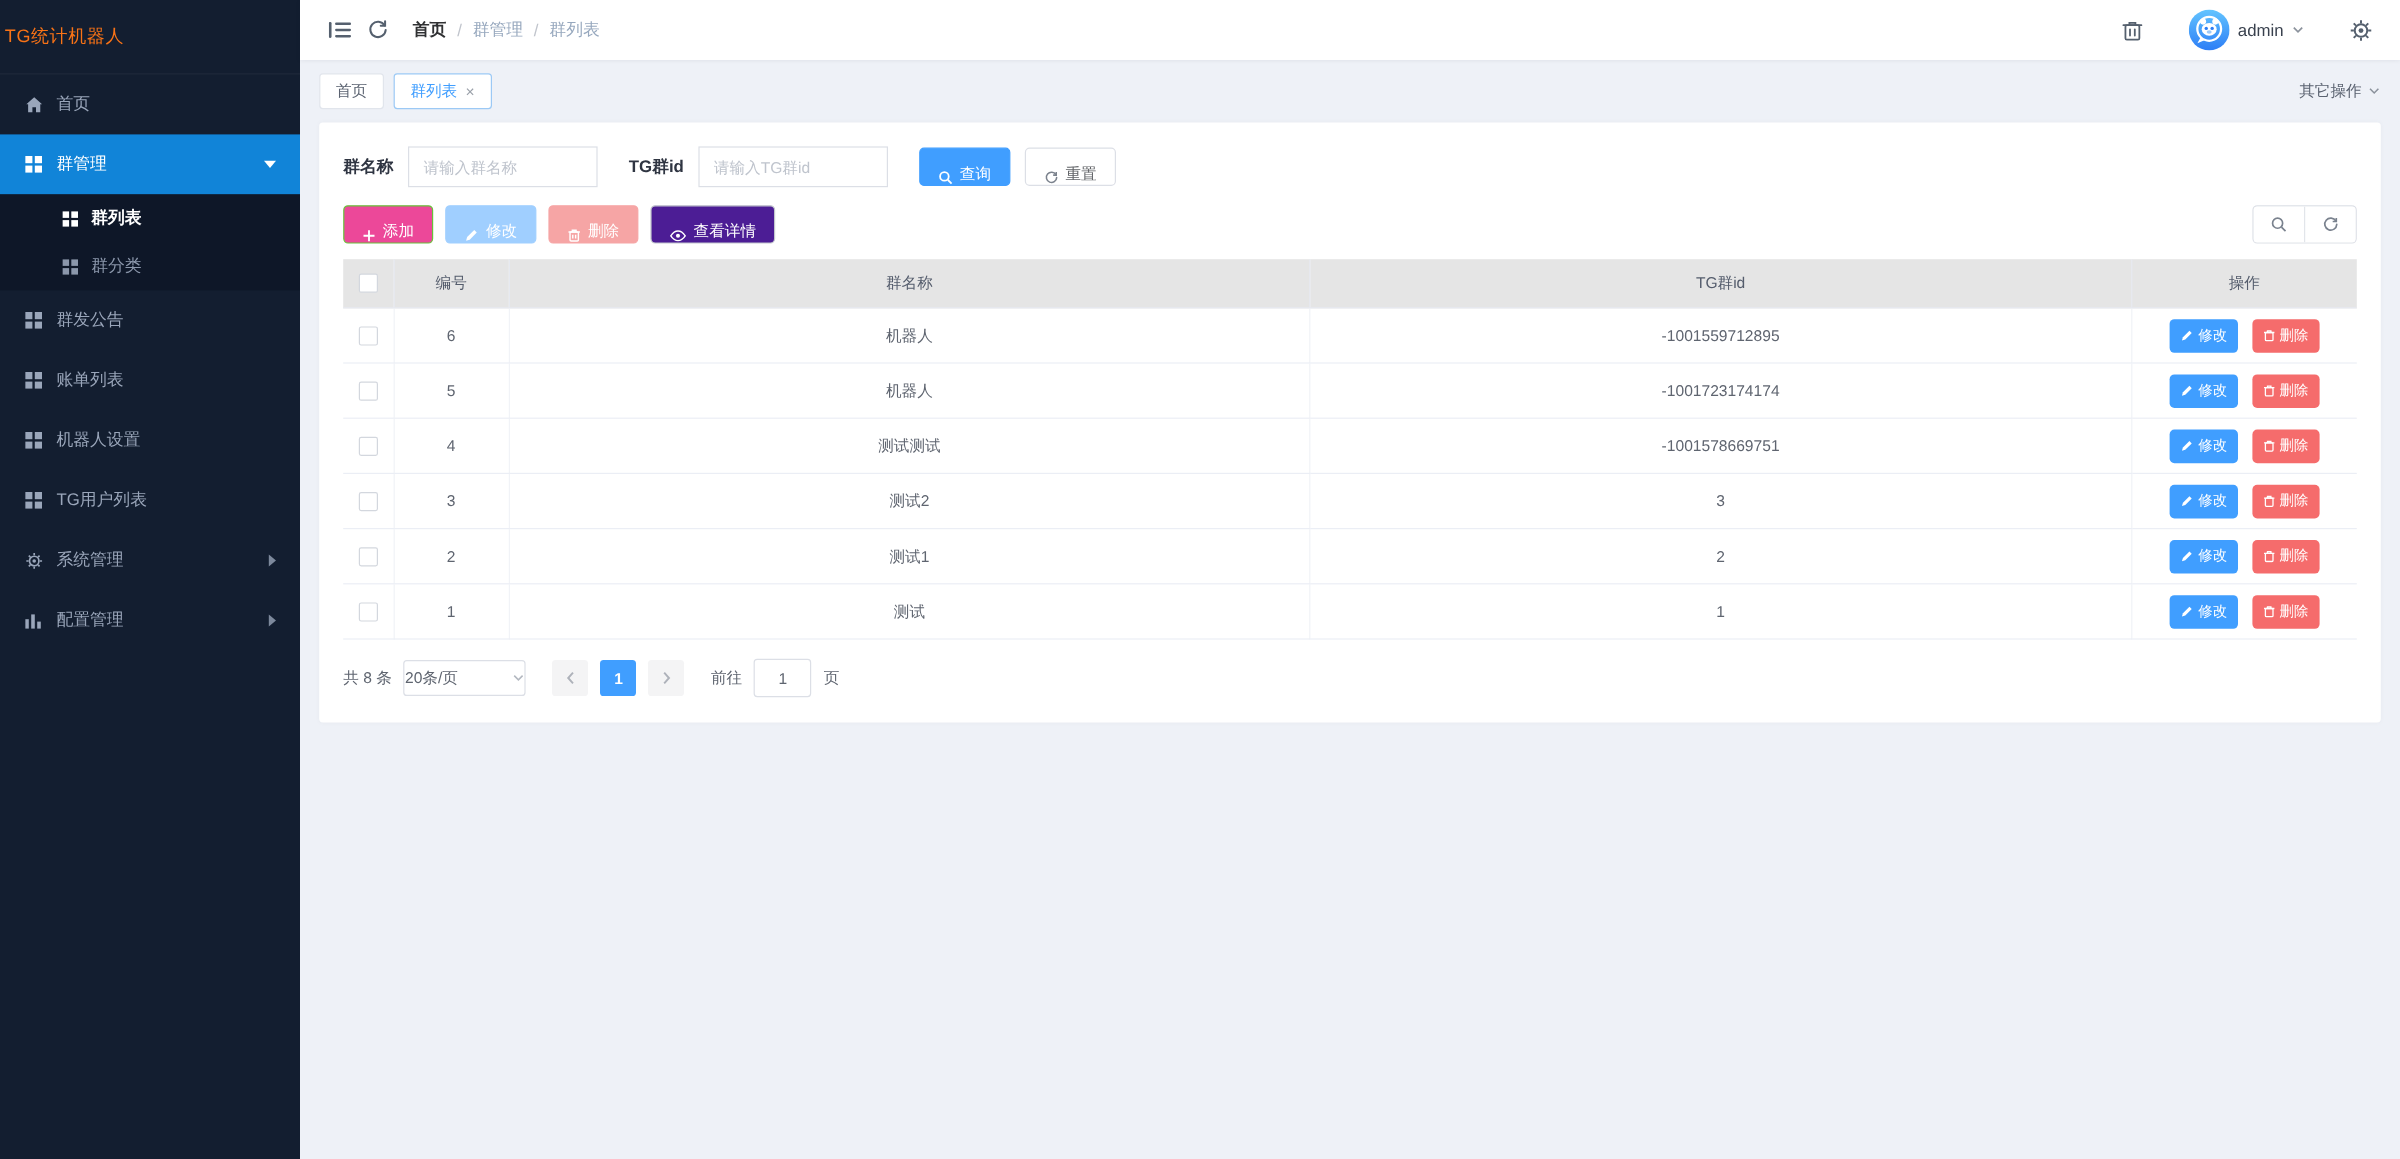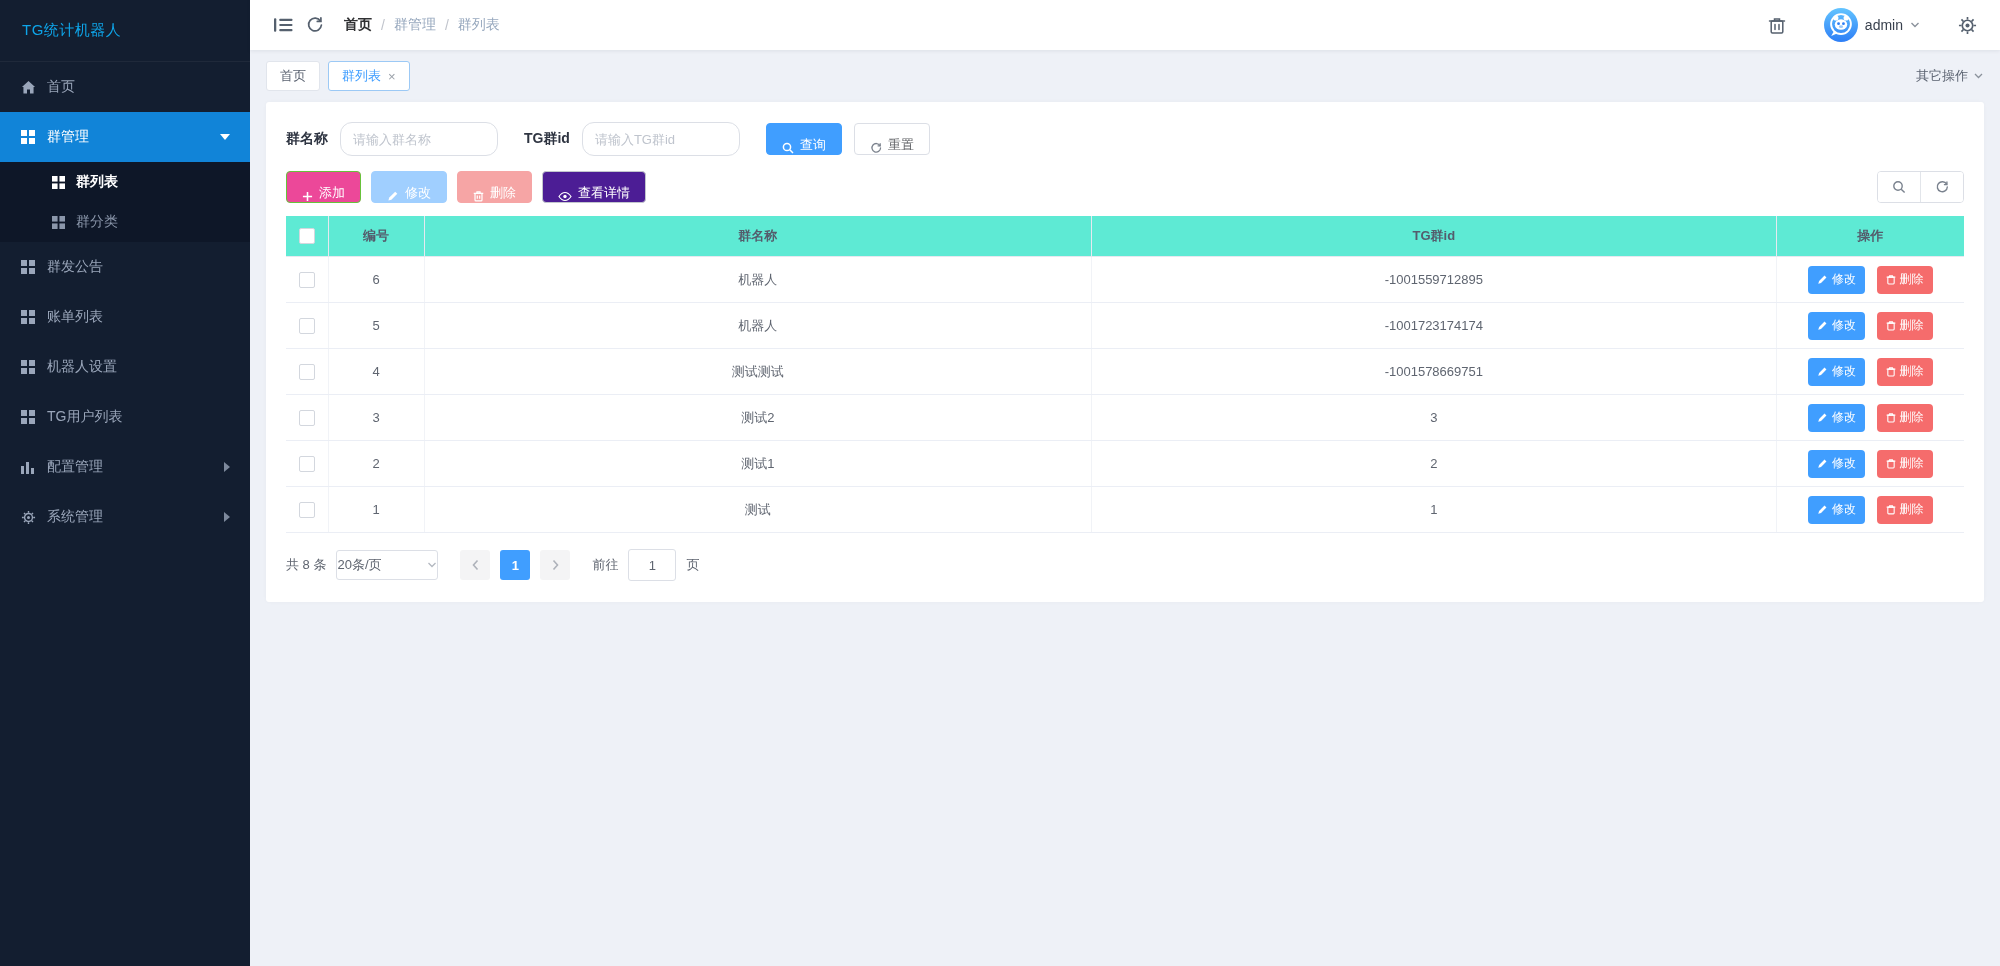--- a/index.html
+++ b/index.html
@@ -3,21 +3,21 @@
 <meta charset="utf-8">
 <style>
   html,body{margin:0;padding:0}
   body{
     width:2000px;height:966px;overflow:hidden;display:flex;
     font-family:"Liberation Sans","DejaVu Sans",sans-serif;
     background:#eef1f7;color:#606266;
   }
   
   .sidebar{width:250px;min-width:250px;height:966px;background:#131e30;display:flex;flex-direction:column}
-  .logo{height:62px;display:flex;align-items:center;padding:0 22px;color:#0ea5e9;font-size:15px;letter-spacing:.5px;border-bottom:1px solid rgba(255,255,255,.05);box-sizing:border-box}
+  .logo{height:62px;display:flex;align-items:center;padding:0 4px;color:#f97316;font-size:15px;letter-spacing:.5px;border-bottom:1px solid rgba(255,255,255,.05);box-sizing:border-box}
   .menu{flex:1}
   .menu-item{height:50px;display:flex;align-items:center;padding:0 20px;font-size:14px;color:#9aa6ba;cursor:pointer;gap:11px}
   .menu-item.active-parent{background:#1184d8;color:#fff}
   .submenu{background:#0e1728}
   .sub-item{height:40px;display:flex;align-items:center;padding-left:50px;font-size:14px;color:#8b97ab;gap:10px;cursor:pointer}
   .sub-item.current{color:#ffffff;font-weight:bold}
   .s-icon{display:inline-flex;width:16px;justify-content:center}
   .tri-down{width:0;height:0;border-left:5px solid transparent;border-right:5px solid transparent;border-top:6px solid #fff;margin-left:auto}
   .tri-right{width:0;height:0;border-top:5px solid transparent;border-bottom:5px solid transparent;border-left:6px solid #7d8.9;border-left:6px solid #7d899c;margin-left:auto}
   
@@ -36,36 +36,36 @@
   .tab{height:30px;display:flex;align-items:center;gap:7px;padding:0 13px;background:#fff;border:1px solid #e1e5ec;border-radius:3px;font-size:13px;color:#5a6270;cursor:pointer;box-sizing:border-box}
   .tab.active{border-color:#9cc9f5;color:#409eff}
   .tab .x{color:#9aa0a9;font-size:13px;line-height:1}
   .more{margin-left:auto;display:flex;align-items:center;gap:5px;font-size:13px;color:#5a6270;cursor:pointer}
   
   .content{padding:0 16px;flex:1}
   .card{background:#fff;height:500px;border-radius:3px;padding:20px;box-sizing:border-box;box-shadow:0 0 4px rgba(0,0,0,.03)}
   
   .filters{display:flex;align-items:center;gap:12px;font-size:14px;color:#303133}
   .filters label{font-weight:bold;color:#2f3542;font-size:14px}
-  .txt{width:158px;height:34px;border:1px solid #dcdfe6;border-radius:12px;padding:0 12px;font-size:13px;color:#a16207;outline:none;box-sizing:border-box}
+  .txt{width:158px;height:34px;border:1px solid #dcdfe6;border-radius:0;padding:0 12px;font-size:13px;color:#a16207;outline:none;box-sizing:border-box}
   .txt::placeholder{color:#bfc4cd}
   .btn{display:inline-flex;align-items:flex-end;gap:6px;height:32px;padding:0 15px;border:1px solid transparent;border-radius:4px;font-size:13px;cursor:pointer;background:#fff;box-sizing:border-box}
   .btn-primary{background:#409eff;border-color:#409eff;color:#fff}
   .btn-plain{border-color:#dcdfe6;color:#606266}
   .btn-success{background:#ec4899;border-color:#67c23a;color:#fff}
   .btn-dis-blue{background:#a0cfff;border-color:#a0cfff;color:#fff;cursor:not-allowed}
   .btn-dis-red{background:#f6a5a5;border-color:#f6a5a5;color:#fff;cursor:not-allowed}
   .btn-dis-gray{background:#4c1d95;border-color:#c2c6cd;color:#fff;cursor:not-allowed}
   .toolbar{margin-top:15px;display:flex;align-items:center;gap:10px}
   .mini-group{margin-left:auto;display:flex;border:1px solid #dcdfe6;border-radius:4px;overflow:hidden}
   .mini-btn{width:42px;height:30px;display:flex;align-items:center;justify-content:center;background:#fff;color:#7a828e;cursor:pointer}
   .mini-btn + .mini-btn{border-left:1px solid #e2e5ea}
   
   table.grid{margin-top:13px;width:100%;border-collapse:collapse;font-size:13px;table-layout:fixed}
-  .grid th{background:#5eead4;height:38px;font-weight:bold;color:#545c6c;border-bottom:1px solid #e6e9f0;border-right:1px solid #e6e9f0}
+  .grid th{background:#e5e5e5;height:38px;font-weight:normal;color:#545c6c;border-bottom:1px solid #e6e9f0;border-right:1px solid #e6e9f0}
   .grid th:last-child{border-right:none}
   .grid td{height:43px;text-align:center;color:#5f6570;border-bottom:1px solid #ebeef5;border-right:1px solid #f1f3f7}
   .grid td:last-child{border-right:none}
   .chk{width:14px;height:14px;border:1px solid #d3d7de;border-radius:2px;background:#fff;display:inline-block;cursor:pointer;vertical-align:middle}
   .row-btn{display:inline-flex;align-items:center;gap:4px;height:28px;padding:0 9px;border-radius:4px;font-size:12px;color:#fff;cursor:pointer;border:none}
   .rb-edit{background:#409eff}
   .rb-del{background:#f56c6c;margin-left:8px}
   
   .pagebar{margin-top:16px;display:flex;align-items:center;gap:10px;font-size:13px;color:#5f6570}
   .psel{width:102px;height:30px;border:1px solid #dcdfe6;border-radius:3px;display:flex;align-items:center;justify-content:space-between;gap:10px;color:#5f6570;cursor:pointer;box-sizing:border-box}
@@ -172,39 +172,39 @@
             <rect x="8" y="0" width="6" height="6"></rect>
             <rect x="0" y="8" width="6" height="6"></rect>
             <rect x="8" y="8" width="6" height="6"></rect>
           </svg>
       </span>
       <span>TG用户列表</span>
     </div>
 
     <div class="menu-item">
       <span class="s-icon">
+        <svg width="15" height="15" viewBox="0 0 16 16" fill="none" stroke="currentColor" stroke-width="1.5">
+            <circle cx="8" cy="8" r="4.2"></circle>
+            <circle cx="8" cy="8" r="1.6" fill="currentColor" stroke="none"></circle>
+            <path d="M8 1v2M8 13v2M1 8h2M13 8h2M3.2 3.2l1.4 1.4M11.4 11.4l1.4 1.4M3.2 12.8l1.4-1.4M11.4 4.6l1.4-1.4"></path>
+          </svg>
+      </span>
+      <span>系统管理</span>
+      <span class="tri-right"></span>
+    </div>
+
+    <div class="menu-item">
+      <span class="s-icon">
         <svg width="14" height="14" viewBox="0 0 14 14" fill="currentColor">
             <rect x="0" y="6" width="3" height="8"></rect>
             <rect x="5" y="2" width="3" height="12"></rect>
             <rect x="10" y="8" width="3" height="6"></rect>
           </svg>
       </span>
       <span>配置管理</span>
-      <span class="tri-right"></span>
-    </div>
-
-    <div class="menu-item">
-      <span class="s-icon">
-        <svg width="15" height="15" viewBox="0 0 16 16" fill="none" stroke="currentColor" stroke-width="1.5">
-            <circle cx="8" cy="8" r="4.2"></circle>
-            <circle cx="8" cy="8" r="1.6" fill="currentColor" stroke="none"></circle>
-            <path d="M8 1v2M8 13v2M1 8h2M13 8h2M3.2 3.2l1.4 1.4M11.4 11.4l1.4 1.4M3.2 12.8l1.4-1.4M11.4 4.6l1.4-1.4"></path>
-          </svg>
-      </span>
-      <span>系统管理</span>
       <span class="tri-right"></span>
     </div>
 
   </nav>
 </aside>
 
 <div class="main">
 
   <header class="navbar">
     <span class="nav-ic">

